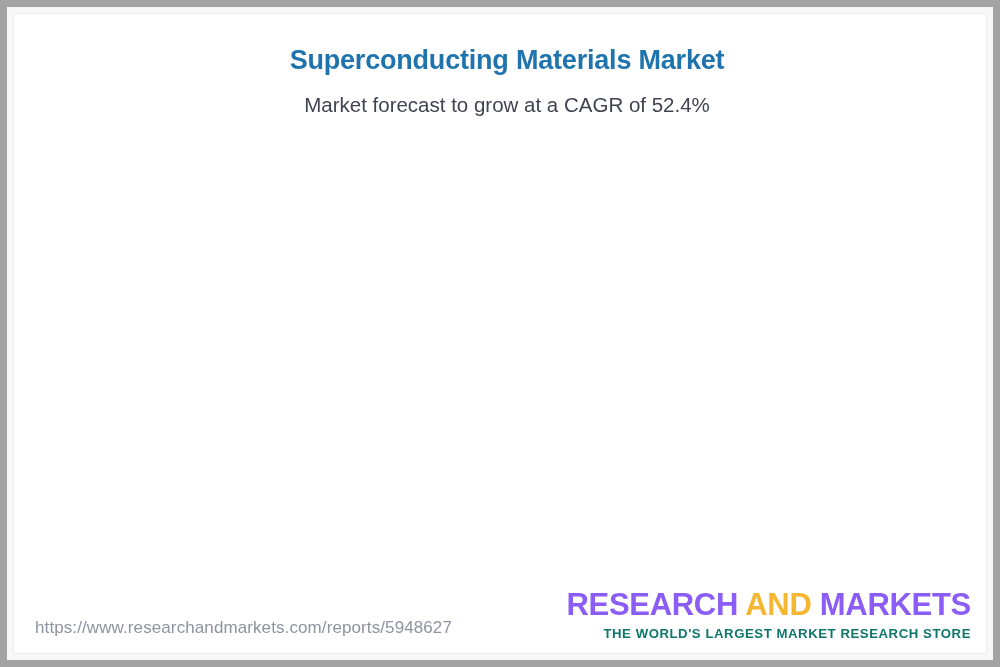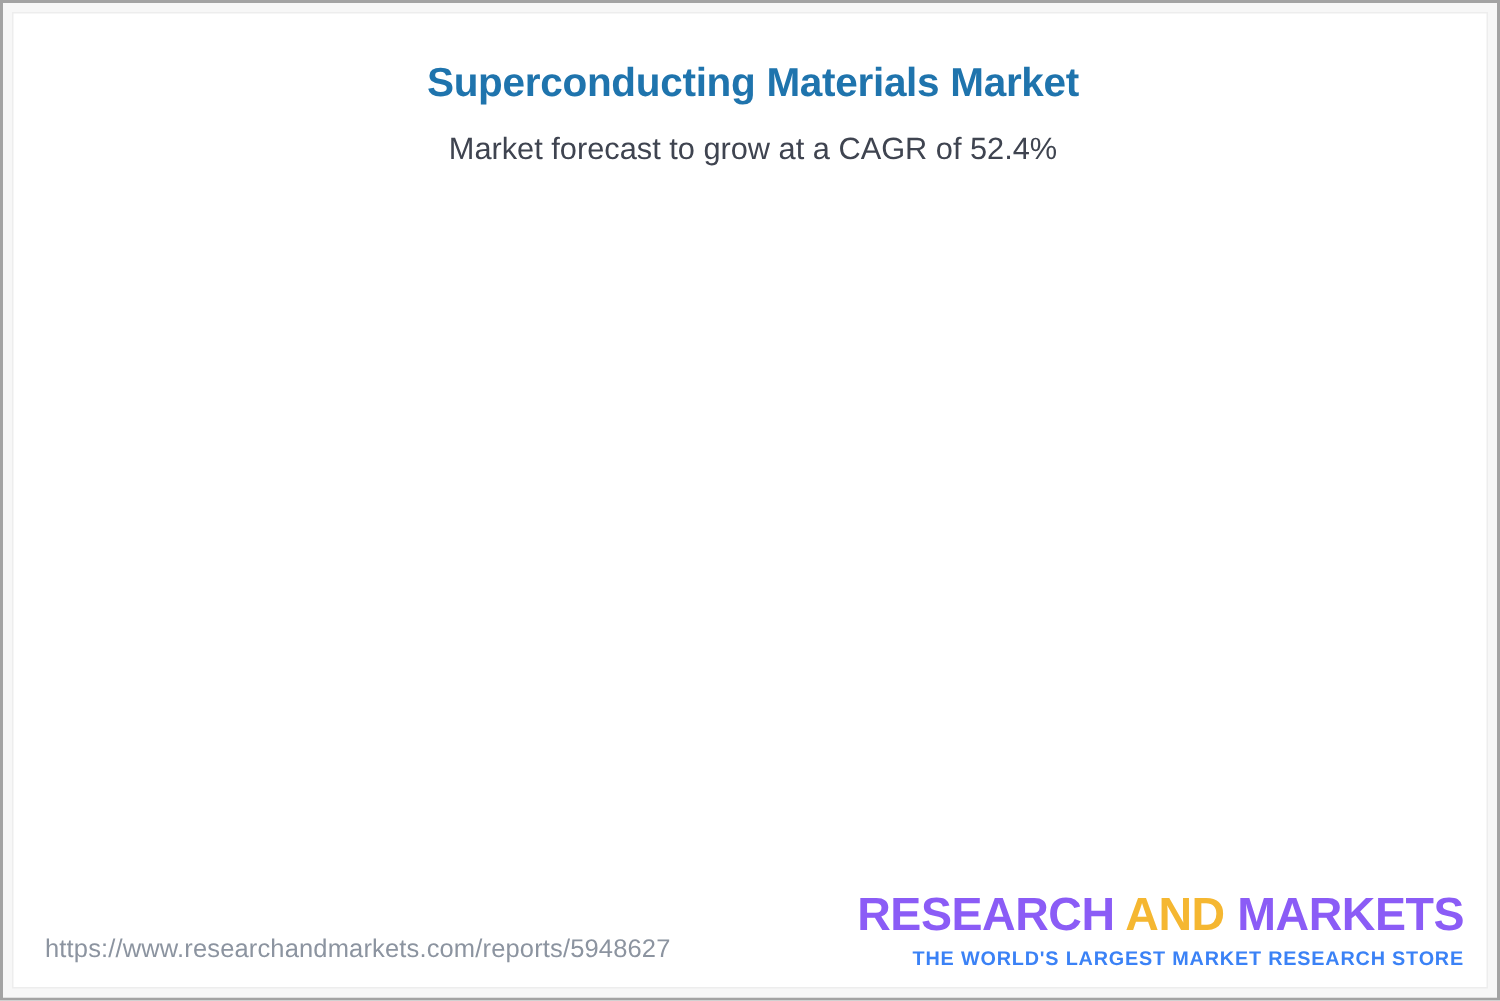--- a/index.html
+++ b/index.html
@@ -13,21 +13,21 @@
     overflow: hidden;
     font-family: "Liberation Sans", sans-serif;
   }
 
   #infographic {
     position: relative;
     width: 1000px;
     height: 667px;
     background: #ffffff;
     box-sizing: border-box;
-    border: 2px solid #a3a3a3;
+    border: 7px solid #a3a3a3;
     overflow: hidden;
   }
   
   #infographic::before {
     content: "";
     position: absolute;
     left: 0; top: 0; right: 0; bottom: 0;
     pointer-events: none;
     box-shadow: inset 0 0 0 6px #f7f7f7, inset 0 0 0 7px #ededed;
     z-index: 60;
@@ -93,21 +93,21 @@
     font-weight: bold;
     letter-spacing: -0.3px;
     white-space: nowrap;
   }
   .logo-word-blue { color: #8b5cf6; }
   .logo-word-gold { color: #f5b731; margin-top: 28px; }
   .logo-tag {
     margin-top: 7px;
     font-size: 13.2px;
     font-weight: bold;
-    color: #3b82f6;
+    color: #0f766e;
     letter-spacing: 0.55px;
     white-space: nowrap;
   }
 </style>
 </head>
 <body>
 
 <div id="infographic">
 
   <div class="header">

